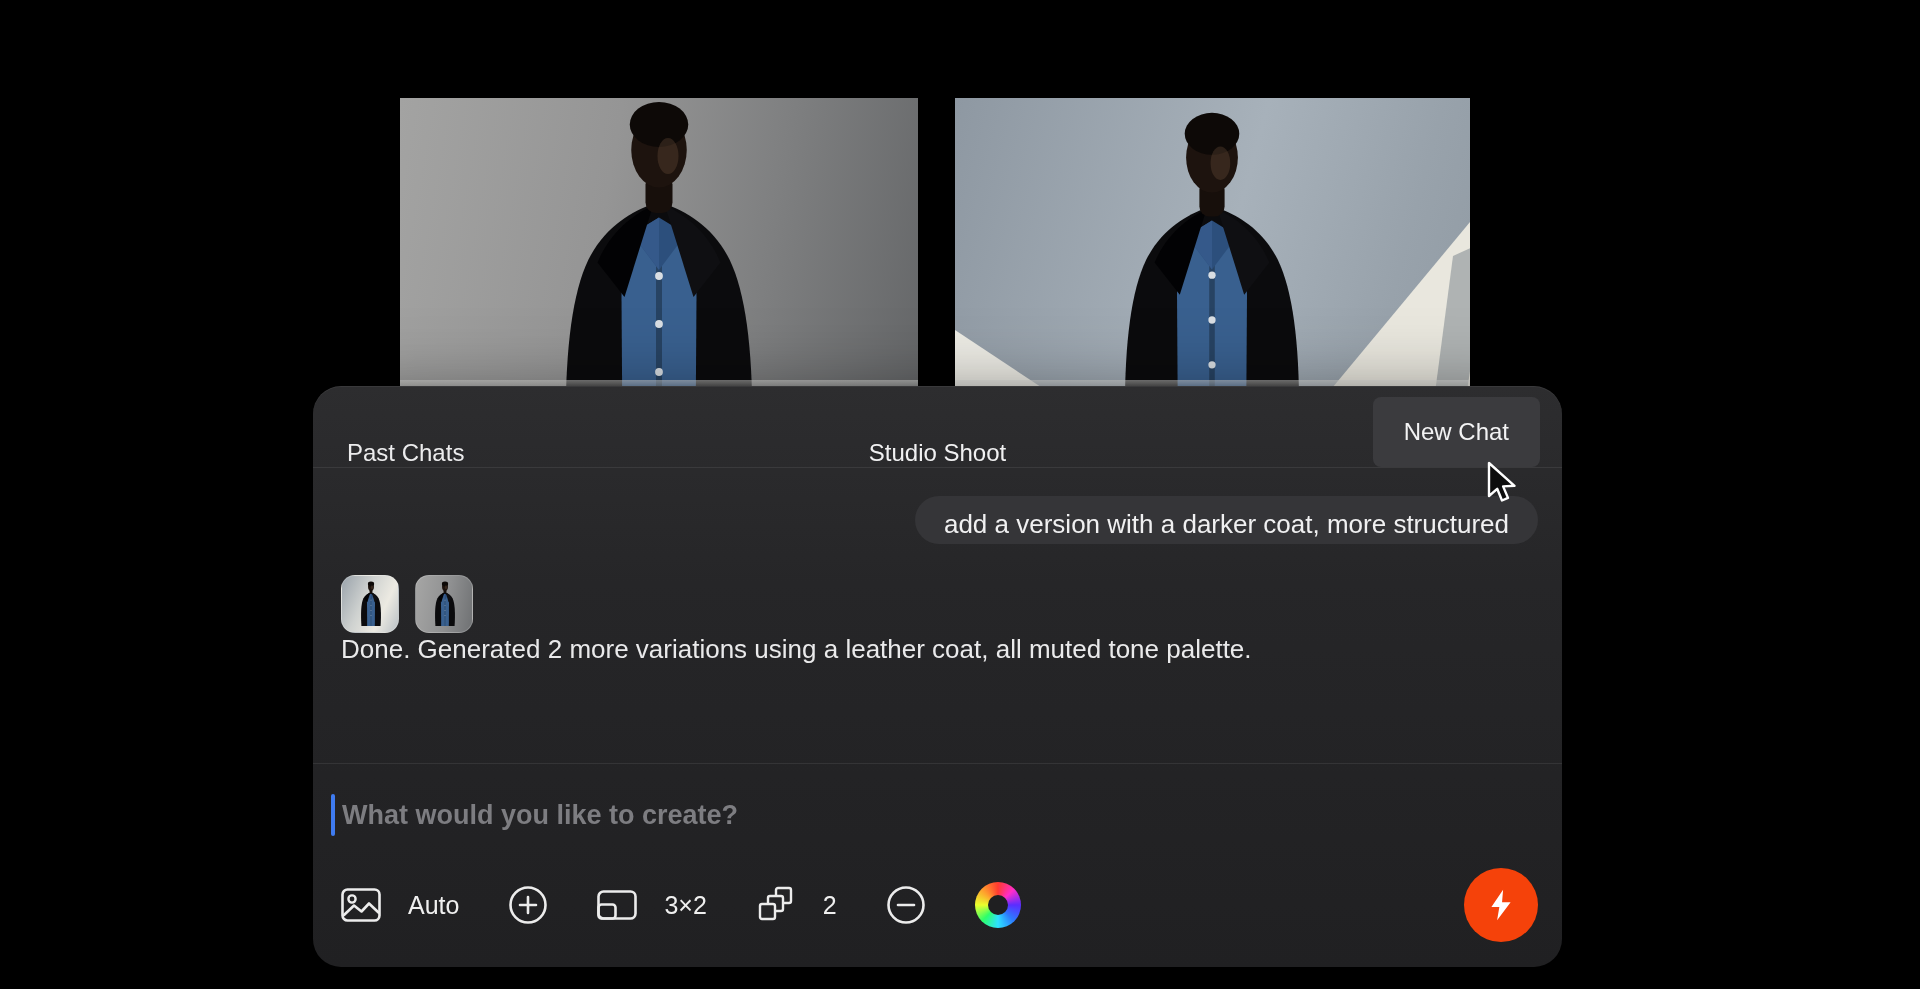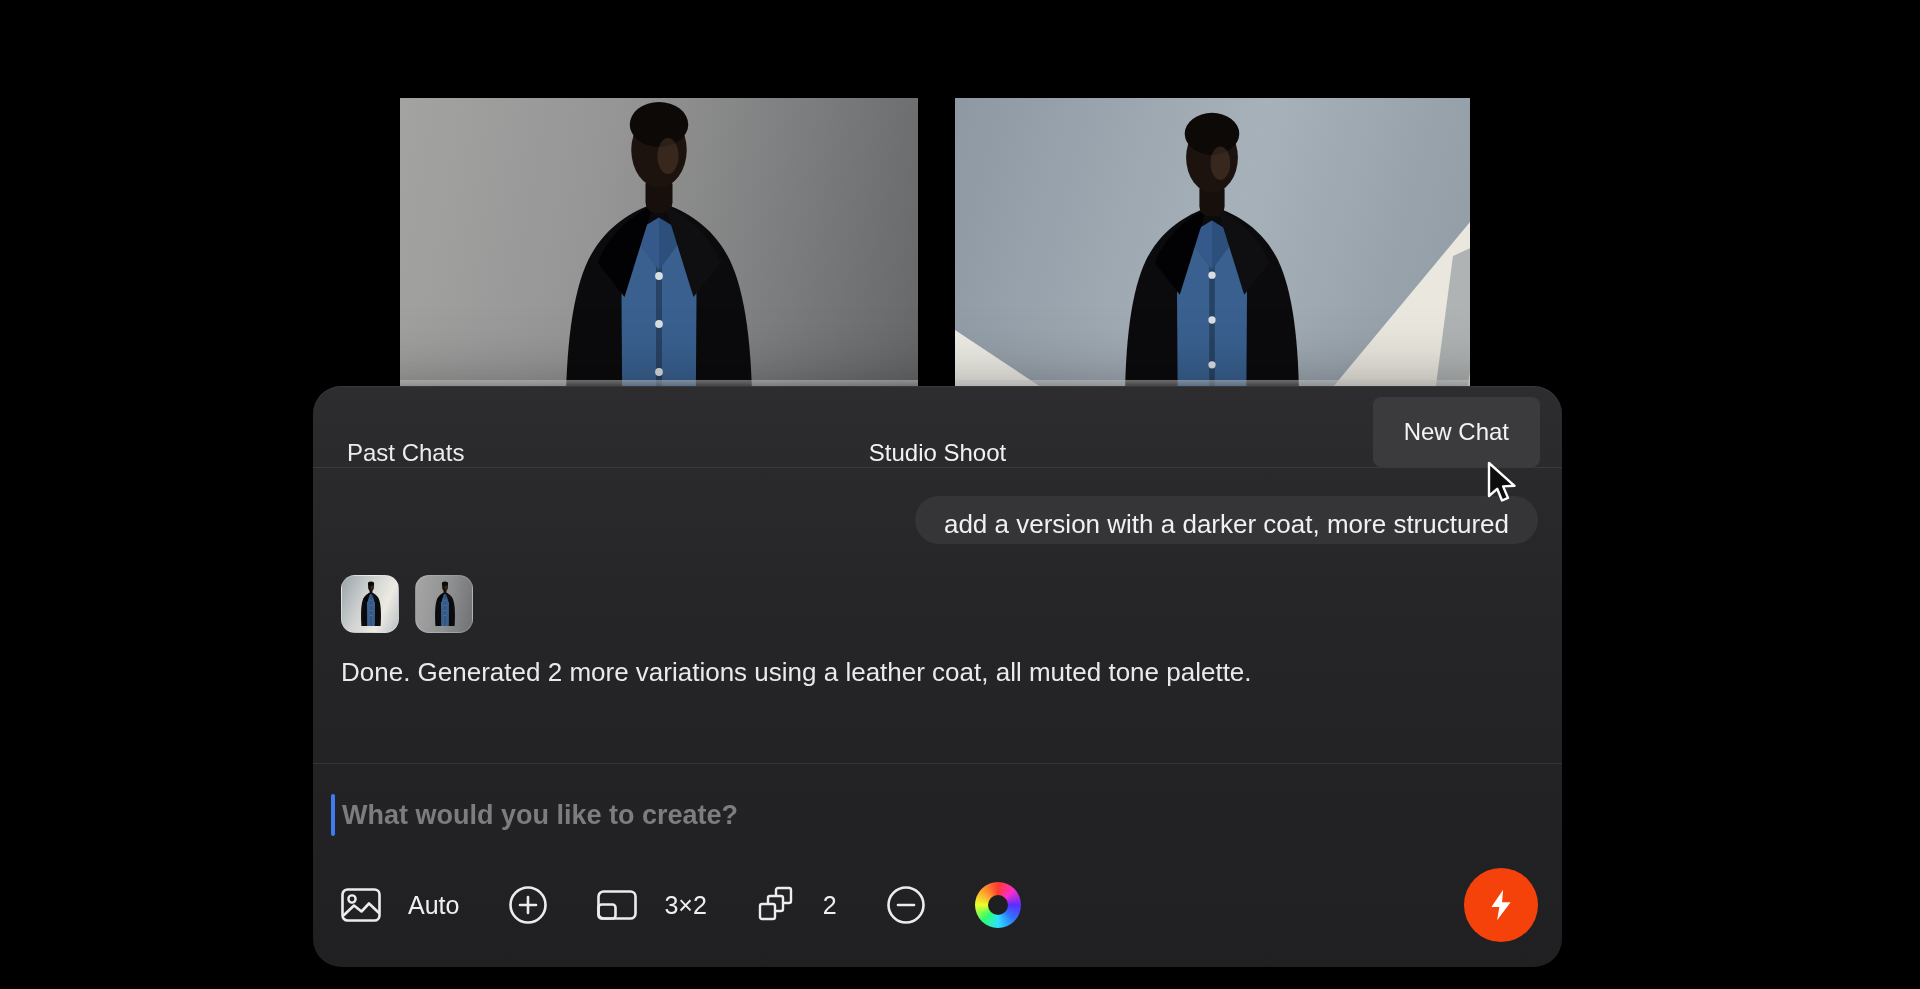--- a/index.html
+++ b/index.html
@@ -62,21 +62,21 @@
     white-space:nowrap;
   }
   .thumbs-row{margin-top:31px;display:flex;gap:16px;}
   .thumb{
     width:58px;height:58px;border-radius:14px;overflow:hidden;position:relative;
     border:1px solid rgba(255,255,255,0.18);
   }
   .thumb .figure-svg{left:13px;top:2px;width:32px;height:48px;}
   .thumb.t1{background:linear-gradient(115deg,#9aa3ab 0%,#cfd2d0 40%,#eceae2 70%,#b9c0c5 100%);}
   .thumb.t2{background:linear-gradient(100deg,#a6a6a5 0%,#8f9091 55%,#6f7173 100%);}
-  .assistant-text{margin-top:23px;font-size:26px;line-height:33px;color:#eaeaeb;}
+  .assistant-text{font-size:26px;line-height:33px;color:#eaeaeb;}
 
   .composer{
     position:absolute;left:0;right:0;top:377px;bottom:0;
     border-top:1px solid rgba(255,255,255,0.08);
     padding:0 24px 0 28px;border-radius:0 0 28px 28px;
   }
   .input-row{margin-top:26px;display:flex;align-items:center;height:50px;}
   .caret{
     width:4px;height:42px;border-radius:2px;background:var(--caret);
     margin-left:-10px;margin-right:7px;flex:none;

